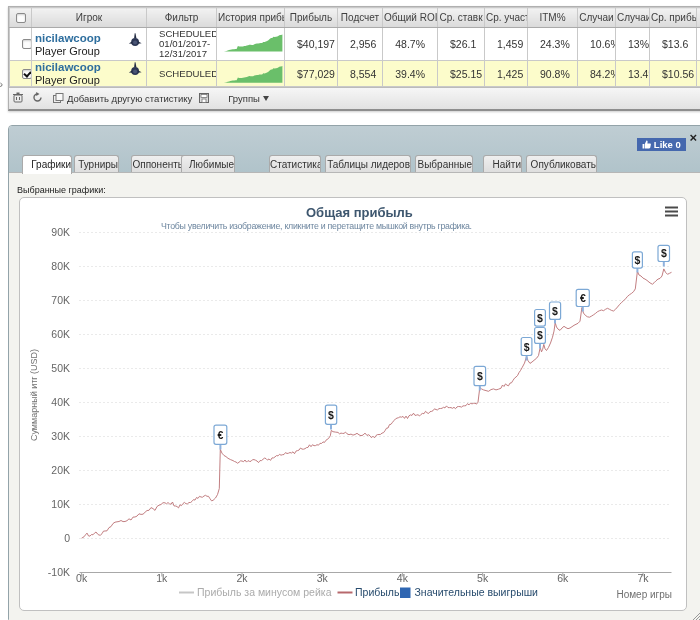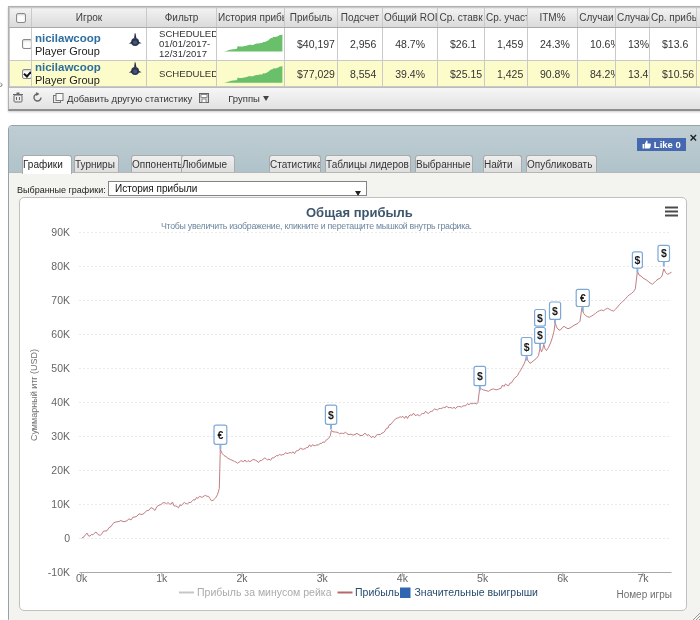--- a/index.html
+++ b/index.html
@@ -15,21 +15,21 @@
 .cb{width:10px;height:10px;border:1px solid #8a8a8a;border-radius:2px;background:#fdfdfd;margin:0 auto;position:relative;box-shadow:inset 0 1px 2px rgba(0,0,0,.18)}
 .ck:after{content:"";position:absolute;left:1px;top:1.5px;width:5px;height:3px;border-left:2px solid #111;border-bottom:2px solid #111;transform:rotate(-48deg)}.tri{display:inline-block;width:0;height:0;border-left:3.5px solid transparent;border-right:3.5px solid transparent;border-top:5px solid #222}
 .ftr{height:22px;background:linear-gradient(#f6f6f6,#e2e2e2);border-top:1px solid #bbb;font-size:9.5px;color:#333;display:flex;align-items:center}
 .fi{display:inline-block;color:#555}
 
 #panel{position:absolute;left:8px;top:125px;width:700px;height:495px;border:1px solid #93a3a9;border-radius:4px 4px 0 0;background:#f3f3ef}
 #tbar{position:absolute;left:0;top:0;width:100%;height:47px;background:linear-gradient(#bfcdd3,#b0c3ca);border-radius:3px 3px 0 0}
 #ptitle{position:absolute;left:27px;top:7px;font-size:12px;font-weight:bold;color:#1a1a1a}
 #pclose{position:absolute;right:10px;top:4px;font-size:10px;font-weight:bold;color:#222}
 #like{position:absolute;left:628px;top:12px;width:49px;height:13px;background:#4568ae;border-radius:0;color:#fff;font-size:9.5px;font-weight:bold;text-align:center;line-height:13px}
-.tab{position:absolute;top:29px;height:17px;background:linear-gradient(#efefef,#dedede);border:1px solid #aaa;border-bottom:none;border-radius:3px 3px 0 0;font-size:10px;color:#333;text-align:left;line-height:17px;overflow:hidden}
+.tab{position:absolute;top:29px;height:17px;background:linear-gradient(#efefef,#dedede);border:1px solid #aaa;border-bottom:none;border-radius:3px 3px 0 0;font-size:10px;color:#333;text-align:right;line-height:17px;overflow:hidden}
 .tab.on{background:#fff;height:19px;top:29px;color:#222}
 #pbody{position:absolute;left:0;top:46px;width:100%;height:449px;background:#f3f3ef;border-top:1px solid #b6b6b6}
 #selrow{position:absolute;left:8px;top:59px;font-size:9px;color:#222}
 #sel{position:absolute;left:99px;top:55px;width:259px;height:15px;background:#fff;border:1px solid #848484;font-size:10px;color:#111;line-height:13px;padding-left:6px}
 #sel .ar{position:absolute;right:5px;top:3px;font-size:8px;color:#111}
 #chartbox{position:absolute;left:10px;top:71px;width:668px;height:414px;background:#fff;border:1px solid #c0c0c0;border-radius:5px}
 #rsz{position:absolute;left:683px;top:486px;width:9px;height:9px;background:
 linear-gradient(135deg,transparent 45%,#999 45%,#999 52%,transparent 52%,transparent 62%,#999 62%,#999 69%,transparent 69%,transparent 79%,#999 79%,#999 86%,transparent 86%)}
 </style></head><body>
 <div style="position:absolute;left:-3px;top:78px;color:#777;font-size:11px">»</div>
@@ -164,21 +164,20 @@
 <div class="tab on" style="left:13px;width:50px">Графики</div>
 <div class="tab" style="left:65px;width:45px">Турниры</div>
 <div class="tab" style="left:122px;width:55px">Оппоненты</div>
 <div class="tab" style="left:172px;width:54px">Любимые игры</div>
 <div class="tab" style="left:260px;width:52px">Статистика</div>
 <div class="tab" style="left:316px;width:86px">Таблицы лидеров</div>
 <div class="tab" style="left:406px;width:58px">Выбранные</div>
 <div class="tab" style="left:474px;width:39px">Найти</div>
 <div class="tab" style="left:517px;width:71px">Опубликовать</div>
 <div id="selrow">Выбранные графики:</div>
-<div id="sel">История прибыли<span class="ar" style="top:5px"><span class="tri"></span></span></div>
 <div id="chartbox">
 <svg width="668" height="414" viewBox="18 196 668 414" style="position:absolute;left:-1px;top:-1px" font-family="Liberation Sans, sans-serif">
 <text x="305" y="216" font-size="13" font-weight="bold" fill="#3e576f">Общая прибыль</text>
 <text x="160" y="228" font-size="8.8" letter-spacing="-0.28" fill="#6d869f">Чтобы увеличить изображение, кликните и перетащите мышкой внутрь графика.</text>
 <g stroke="#4a4a4a" stroke-width="2">
           <line x1="664" y1="206.5" x2="677" y2="206.5"></line>
           <line x1="664" y1="210.5" x2="677" y2="210.5"></line>
           <line x1="664" y1="214.5" x2="677" y2="214.5"></line>
         </g>
 <g stroke="#d4d4d4" stroke-width="1" stroke-dasharray="1,3">

